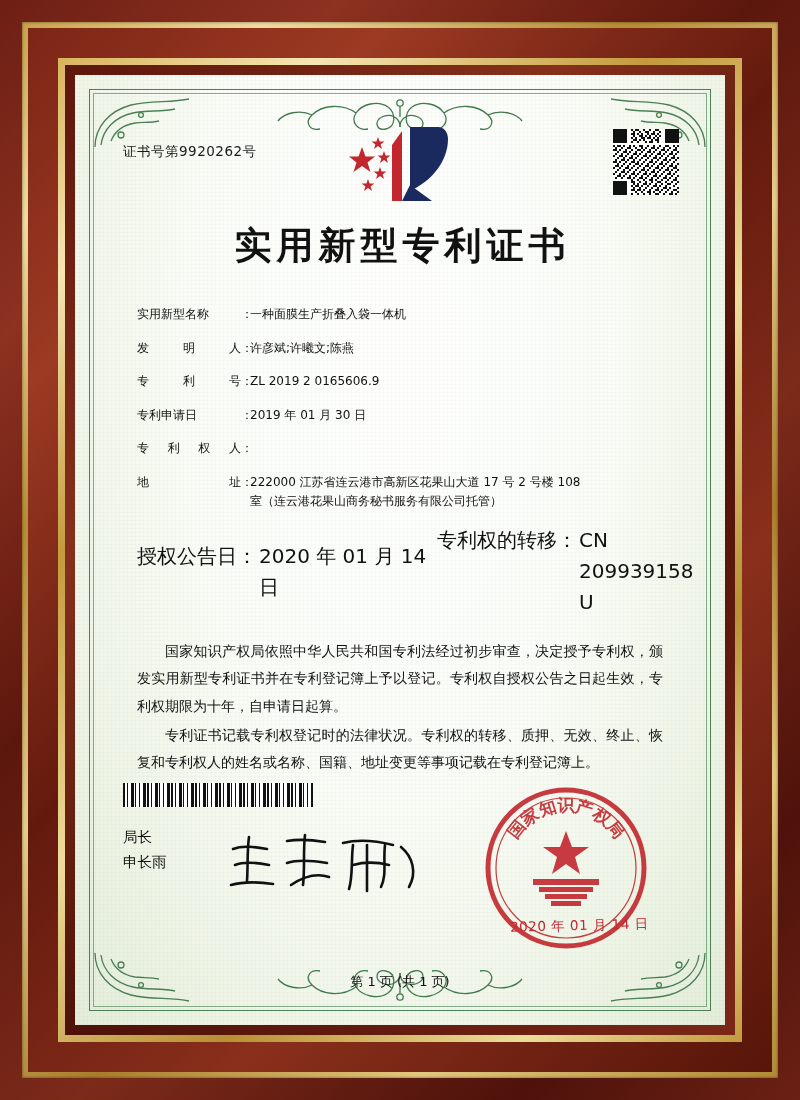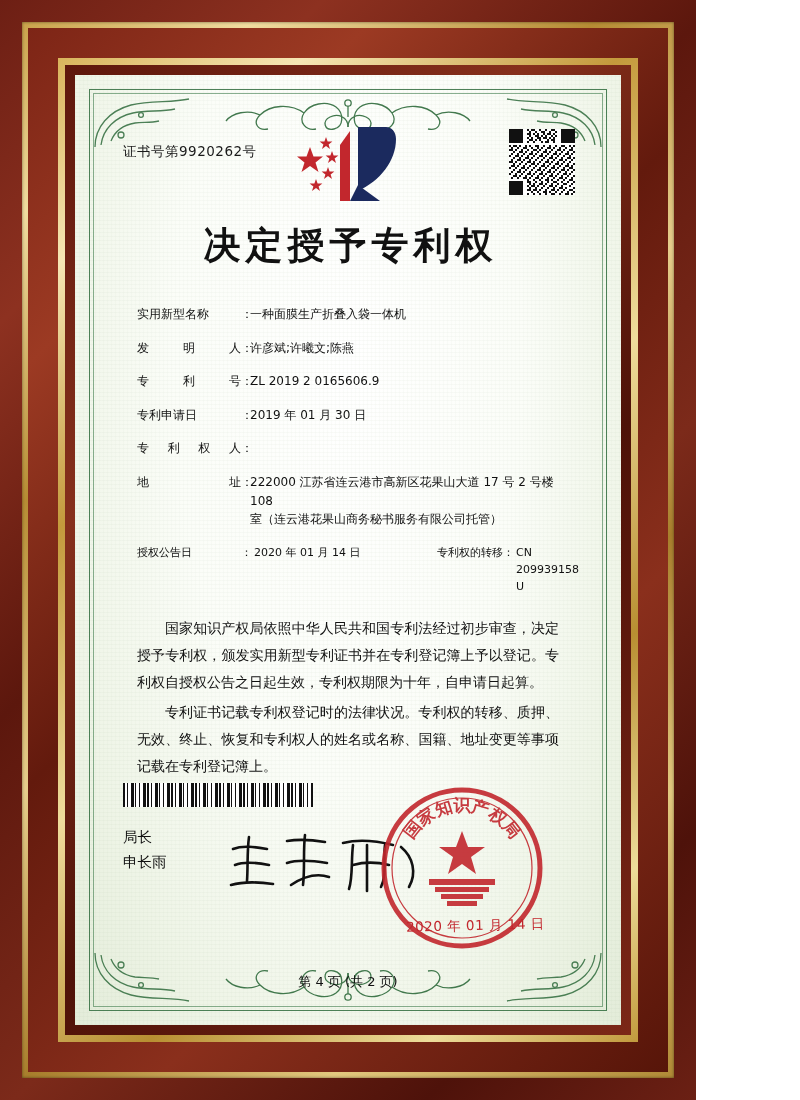--- a/index.html
+++ b/index.html
@@ -11,21 +11,21 @@
     width: 800px;
     height: 1100px;
     font-family: "DejaVu Sans", "Liberation Sans", sans-serif;
     overflow: hidden;
   }
 
   
   .frame-outer {
     position: absolute;
     left: 0; top: 0;
-    width: 696px; height: 1100px;
+    width: 800px; height: 1100px;
     box-sizing: border-box;
     background: linear-gradient(135deg, #6d1f14 0%, #8d3120 18%, #5c170d 40%, #7c2a1a 62%, #4e120a 85%, #6b2014 100%);
     padding: 22px;
   }
   .frame-bevel1 {
     position: relative;
     width: 100%; height: 100%;
     box-sizing: border-box;
     background: linear-gradient(140deg, #c9a24a 0%, #f0dca0 12%, #b68c34 30%, #e6cd8c 48%, #a87e2c 66%, #e2c87f 82%, #b08a36 100%);
     padding: 6px;
@@ -188,22 +188,22 @@
     width: 9px;
   }
   .field .value {
     flex: 1 1 auto;
     word-break: break-all;
   }
   .field .value .line2 { display: block; }
 
   .field-inline-2 {
     display: flex;
-    align-items: flex-start;
-    font-size: 11px;
+    align-items: center;
+    font-size: 20px;
     line-height: 1.55;
     color: #111;
     margin-bottom: 20px;
   }
   .field-inline-2 .col-a { flex: 0 0 300px; display: flex; }
   .field-inline-2 .col-b { flex: 1 1 auto; display: flex; }
   .field-inline-2 .lab { white-space: nowrap; }
   .field-inline-2 .lab.w { width: 104px; }
   .field-inline-2 .val { padding-left: 2px; }
 
@@ -666,21 +666,21 @@
                         <rect x="18" y="32" width="1" height="1"></rect>
                         <rect x="21" y="32" width="2" height="1"></rect>
                         <rect x="25" y="32" width="1" height="1"></rect>
                         <rect x="28" y="32" width="2" height="1"></rect>
                         <rect x="31" y="32" width="1" height="1"></rect>
                </g>
              </svg>
            </div>
          </div>
 
-         <div class="title">决定授予专利权</div>
+         <div class="title">实用新型专利证书</div>
 
          <div class="fields">
 
            <div class="field">
              <div class="label">实用新型名称</div>
              <div class="colon">：</div>
              <div class="value">一种面膜生产折叠入袋一体机</div>
            </div>
 
            <div class="field">
@@ -798,21 +798,21 @@
                    <text x="85" y="28" text-anchor="middle" transform="rotate(0 85 85)">识</text>
                    <text x="85" y="28" text-anchor="middle" transform="rotate(17 85 85)">产</text>
                    <text x="85" y="28" text-anchor="middle" transform="rotate(35 85 85)">权</text>
                    <text x="85" y="28" text-anchor="middle" transform="rotate(52 85 85)">局</text>
                  </g>
                </g>
              </svg>
            </div>
            <div class="seal-date">2020 年 01 月 14 日</div>
 
-           <div class="page-footer">第 4 页 (共 2 页)</div>
+           <div class="page-footer">第 1 页 (共 1 页)</div>
          </div>
 
        </div>
      </div>
 
     </div>
    </div>
   </div>
  </div>
 </div>

